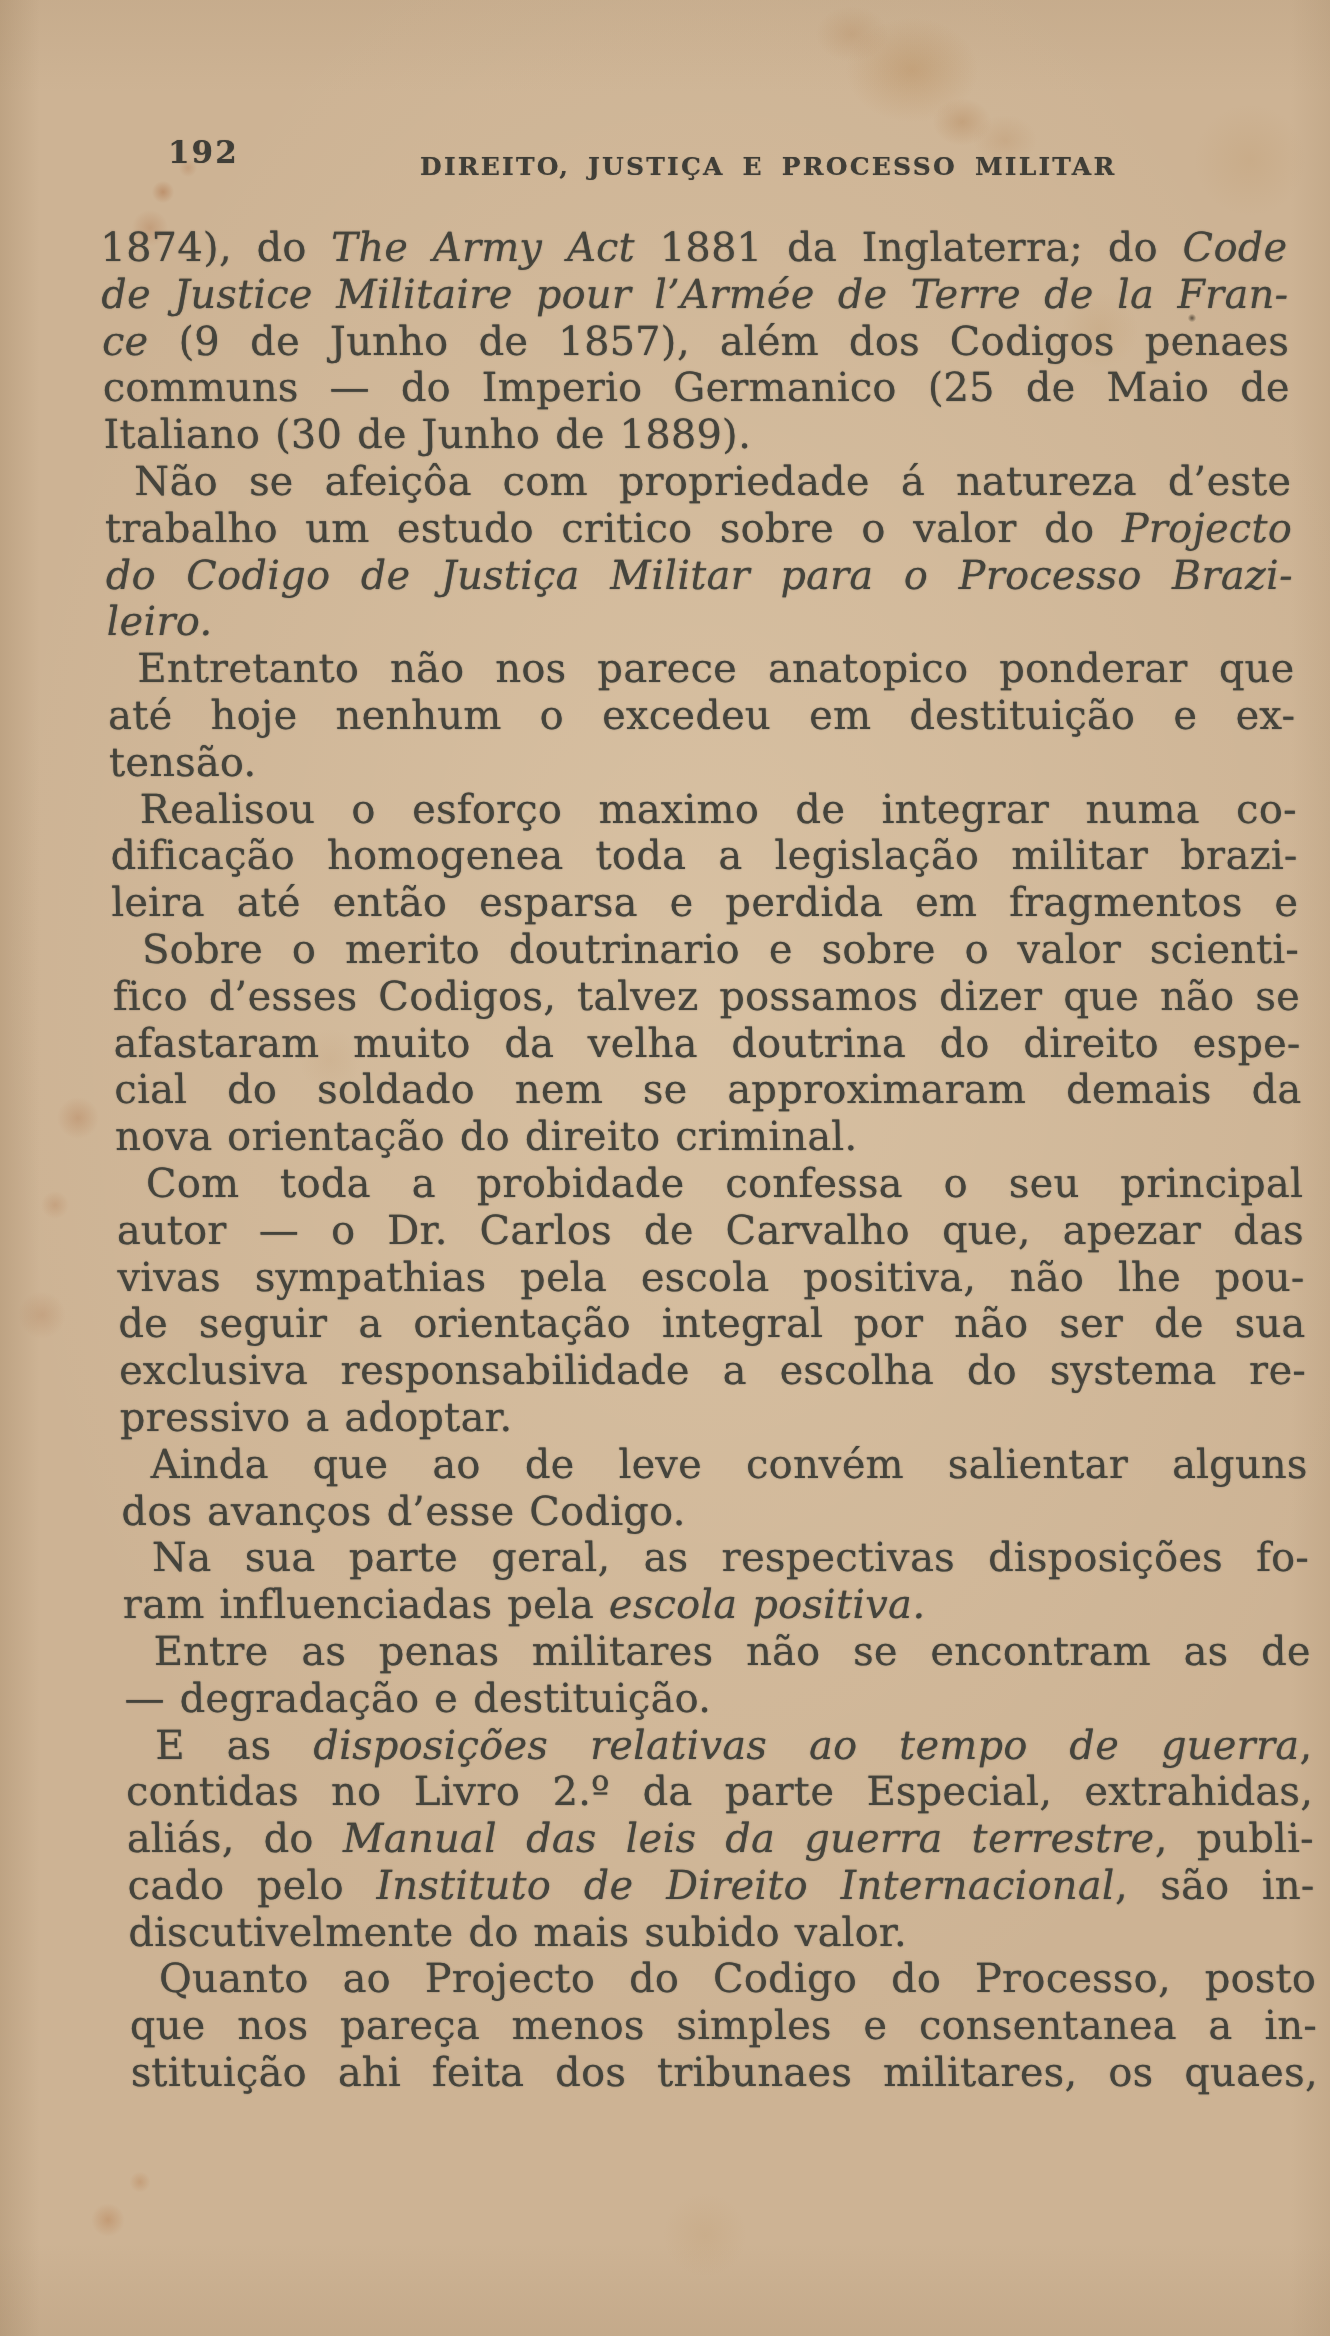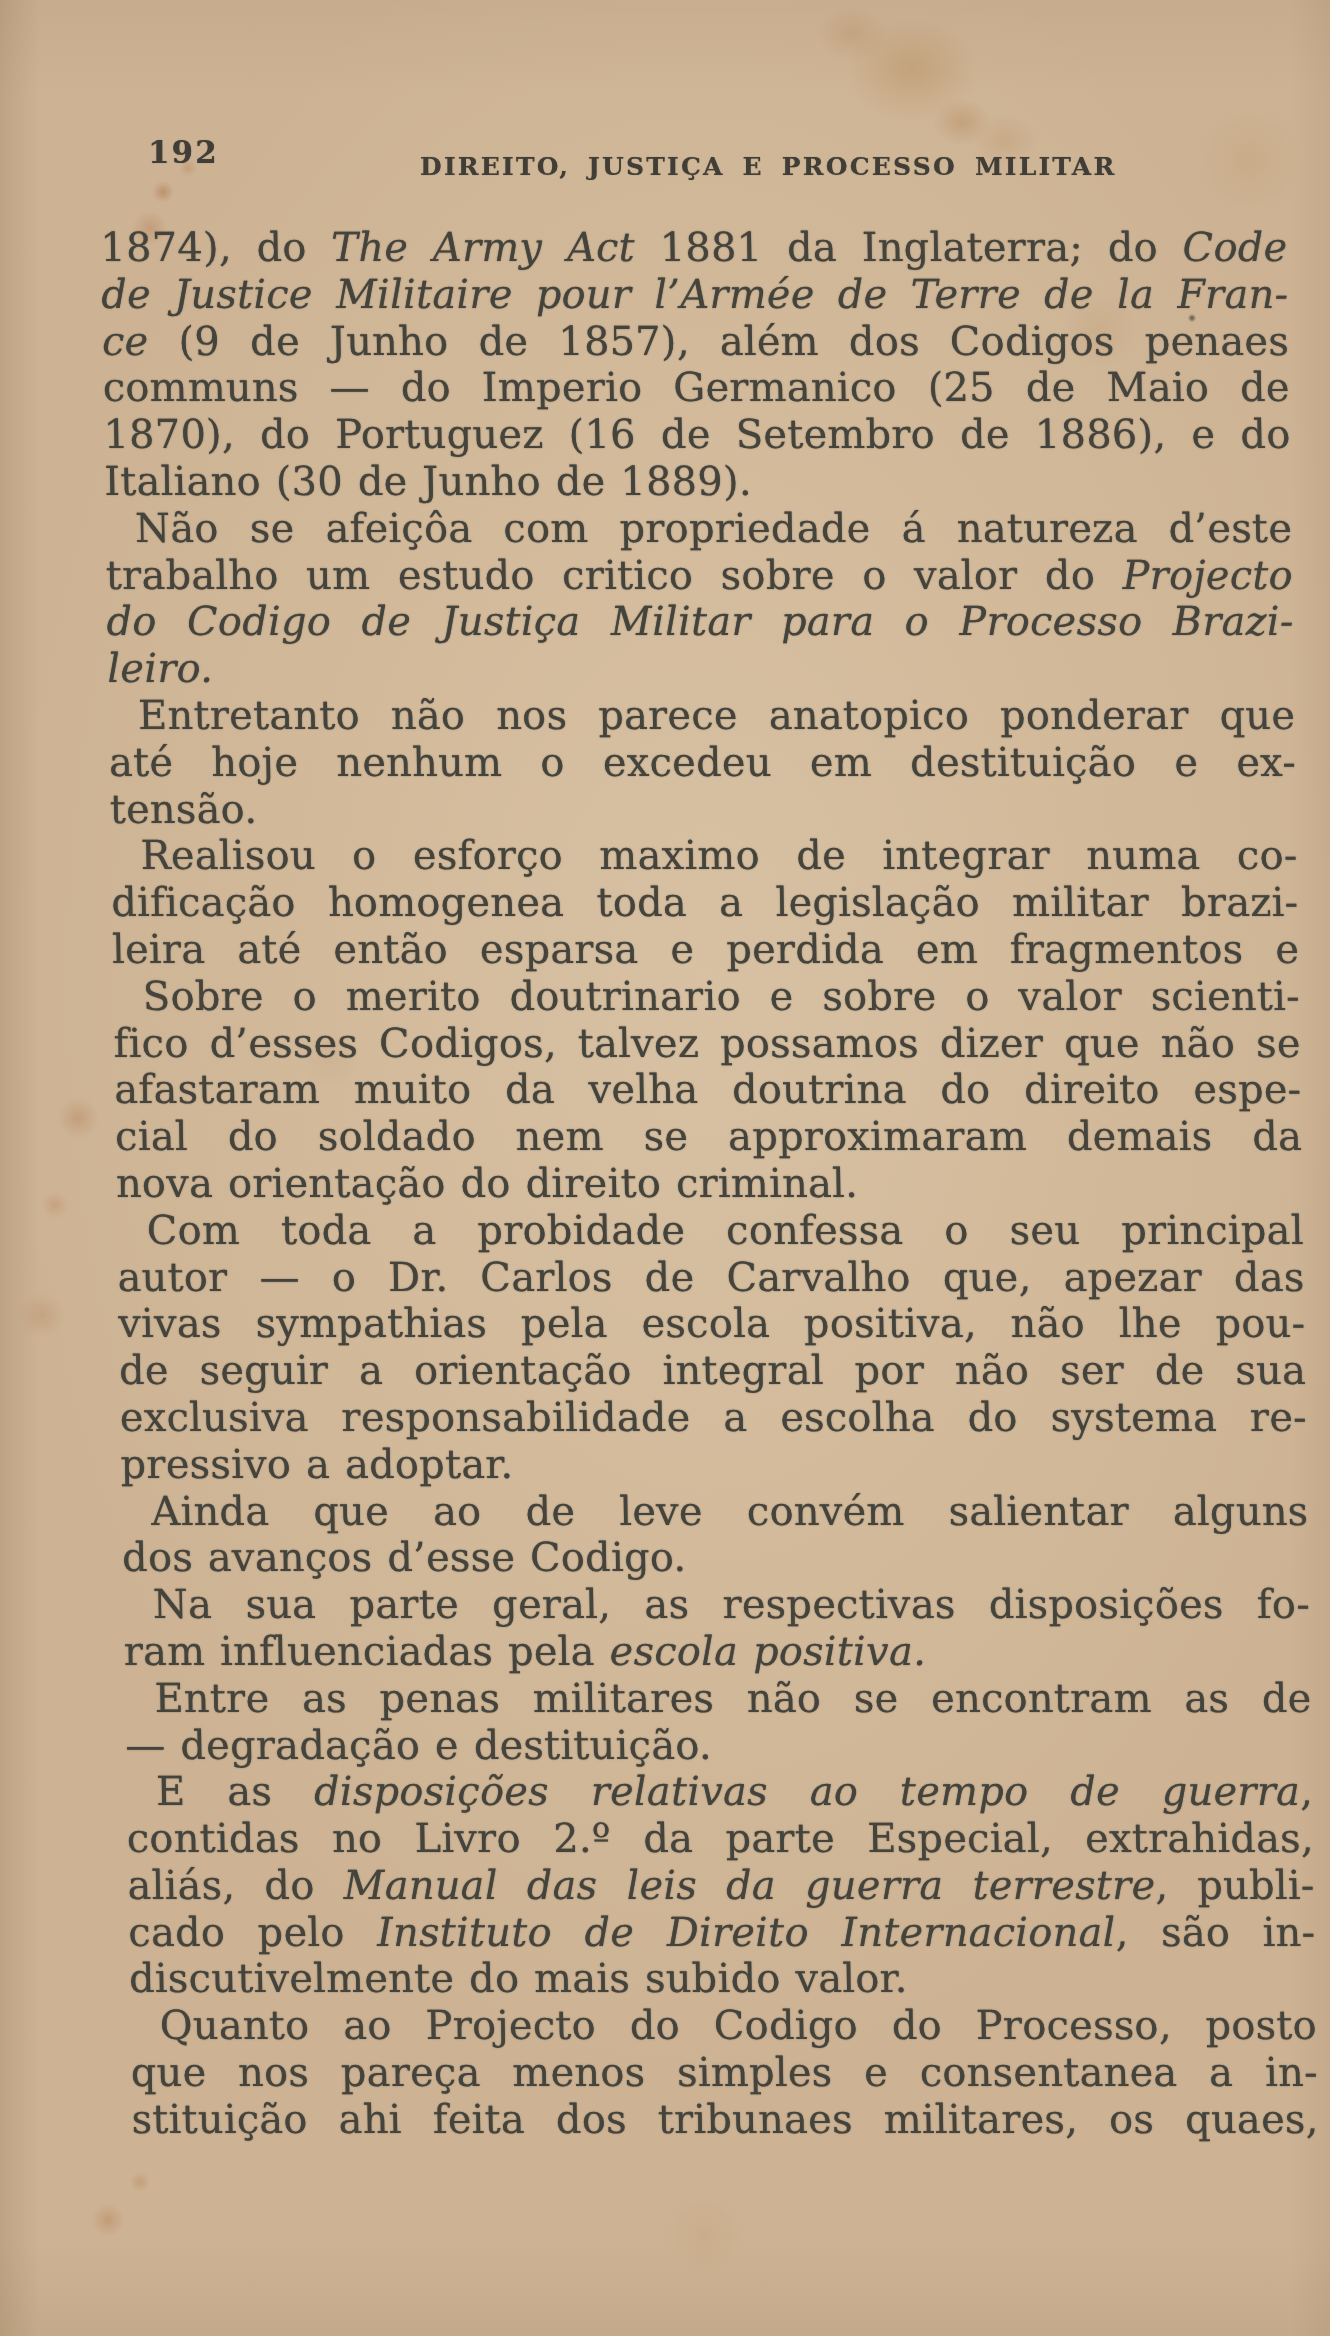--- a/index.html
+++ b/index.html
@@ -40,21 +40,21 @@
       radial-gradient(circle 24px at 108px 2220px, rgba(170,95,40,0.28), rgba(170,95,40,0) 70%),
       radial-gradient(circle 15px at 140px 2182px, rgba(170,95,40,0.24), rgba(170,95,40,0) 70%),
       radial-gradient(circle 5px  at 1192px 318px, rgba(55,48,36,0.75),  rgba(55,48,36,0) 85%),
       radial-gradient(circle 80px at 1250px 160px, rgba(170,120,60,0.12), rgba(170,120,60,0) 70%),
       radial-gradient(circle 60px at 705px 2235px, rgba(170,120,60,0.10), rgba(170,120,60,0) 70%),
       radial-gradient(circle 55px at 1100px 330px, rgba(170,120,60,0.12), rgba(170,120,60,0) 70%),
       radial-gradient(circle 45px at 330px 1060px, rgba(160,110,60,0.08), rgba(160,110,60,0) 70%);
   }
   #page-number {
     position: absolute;
-    left: 148px;
+    left: 168px;
     top: 134px;
     font-size: 31px;
     font-weight: bold;
     letter-spacing: 2px;
     color: #403e37;
     text-shadow: 0 0 1px rgba(64,62,55,0.7);
   }
   #running-title {
     position: absolute;
     left: 388px;
@@ -98,21 +98,20 @@
 
 <div id="page">
   <div id="stains"></div>
   <div id="page-number">192</div>
   <div id="running-title">DIREITO, JUSTIÇA E PROCESSO MILITAR</div>
   <div id="text-block">
       <div class="line"><span>1874), do </span><i>The Army Act</i><span> 1881 da Inglaterra; do </span><i>Code</i></div>
       <div class="line"><i>de Justice Militaire pour l’Armée de Terre de la Fran-</i></div>
       <div class="line"><i>ce</i><span> (9 de Junho de 1857), além dos Codigos penaes</span></div>
       <div class="line"><span>communs — do Imperio Germanico (25 de Maio de</span></div>
-      <div class="line"><span>1870), do Portuguez (16 de Setembro de 1886), e do</span></div>
       <div class="line para-end"><span>Italiano (30 de Junho de 1889).</span></div>
       <div class="line indent"><span>Não se afeiçôa com propriedade á natureza d’este</span></div>
       <div class="line"><span>trabalho um estudo critico sobre o valor do </span><i>Projecto</i></div>
       <div class="line"><i>do Codigo de Justiça Militar para o Processo Brazi-</i></div>
       <div class="line para-end"><i>leiro.</i></div>
       <div class="line indent"><span>Entretanto não nos parece anatopico ponderar que</span></div>
       <div class="line"><span>até hoje nenhum o excedeu em destituição e ex-</span></div>
       <div class="line para-end"><span>tensão.</span></div>
       <div class="line indent"><span>Realisou o esforço maximo de integrar numa co-</span></div>
       <div class="line"><span>dificação homogenea toda a legislação militar brazi-</span></div>

